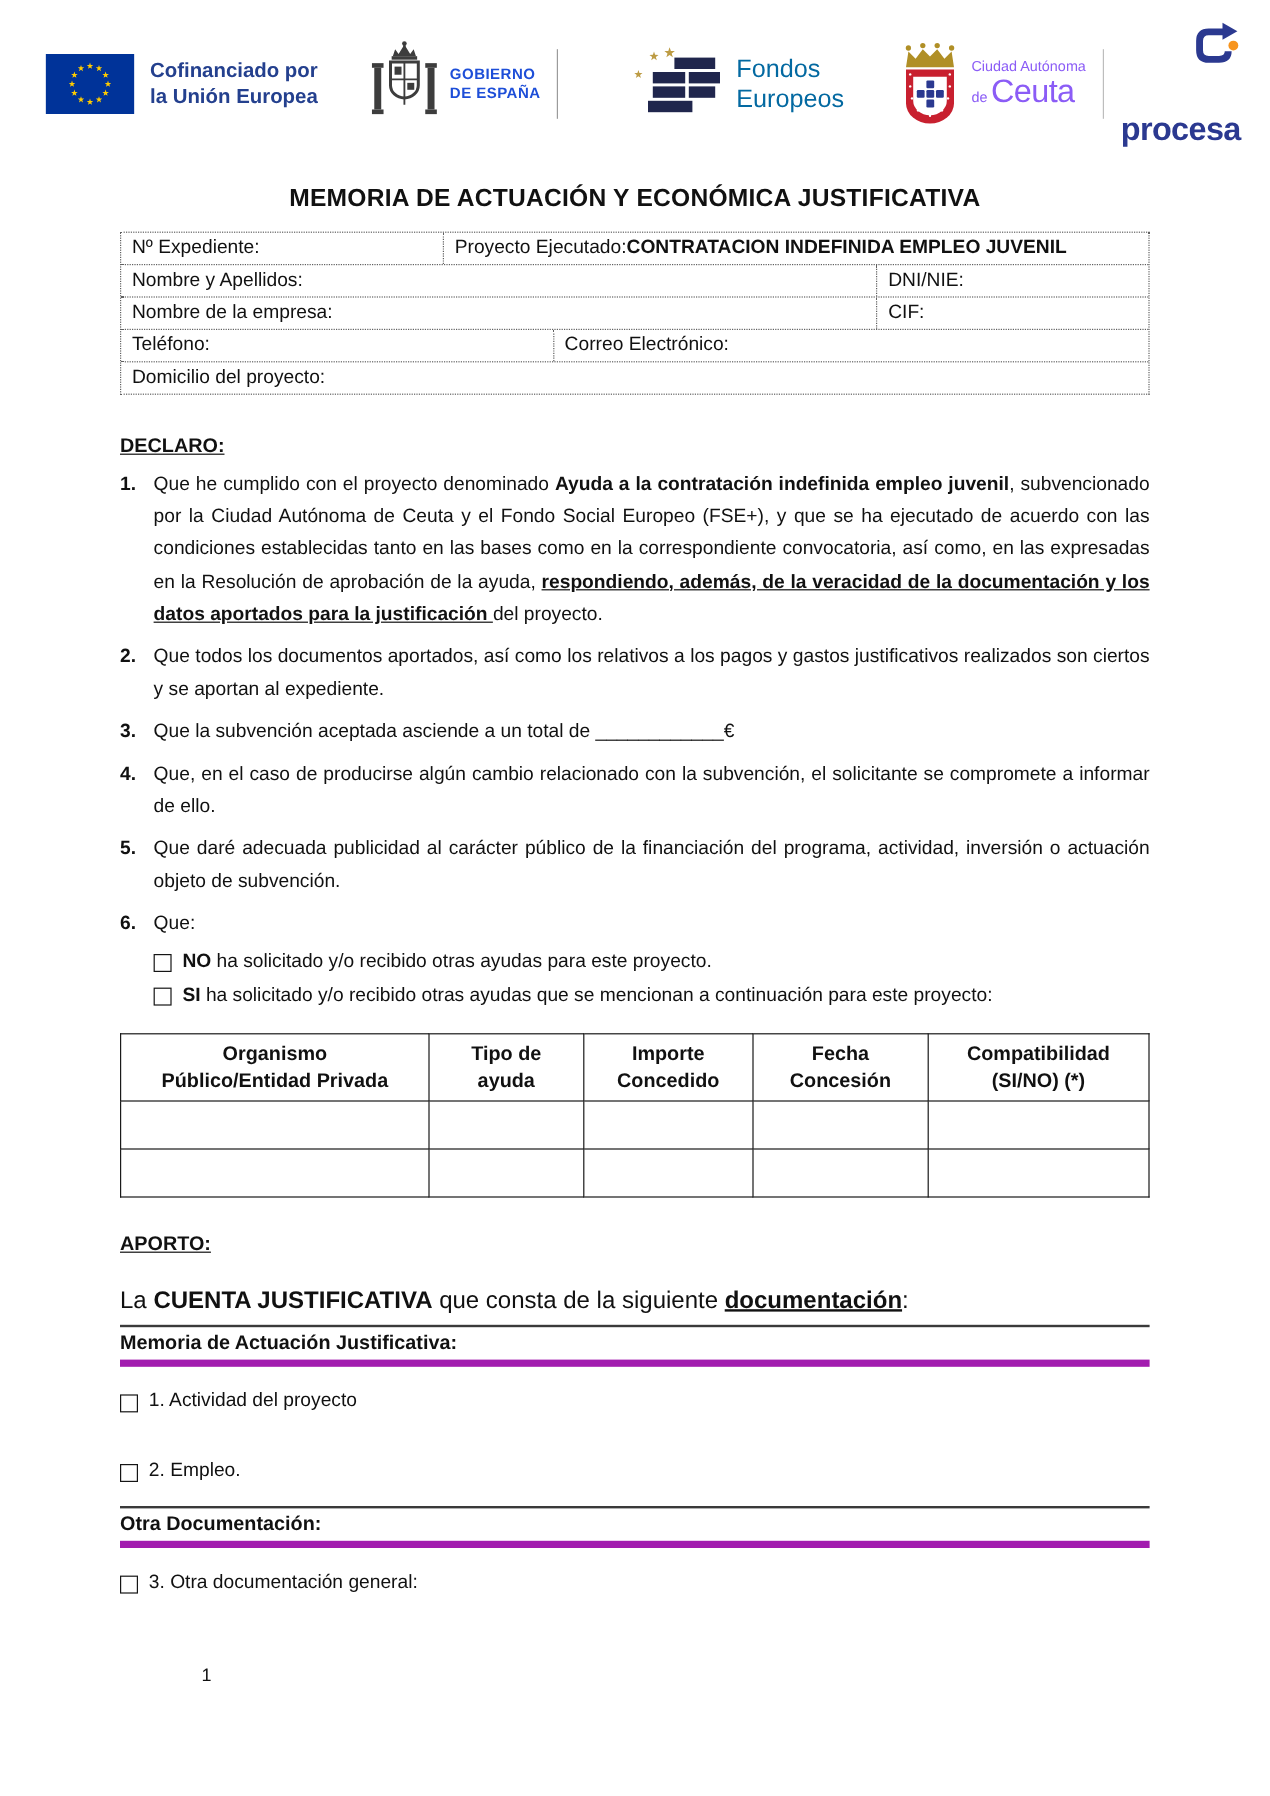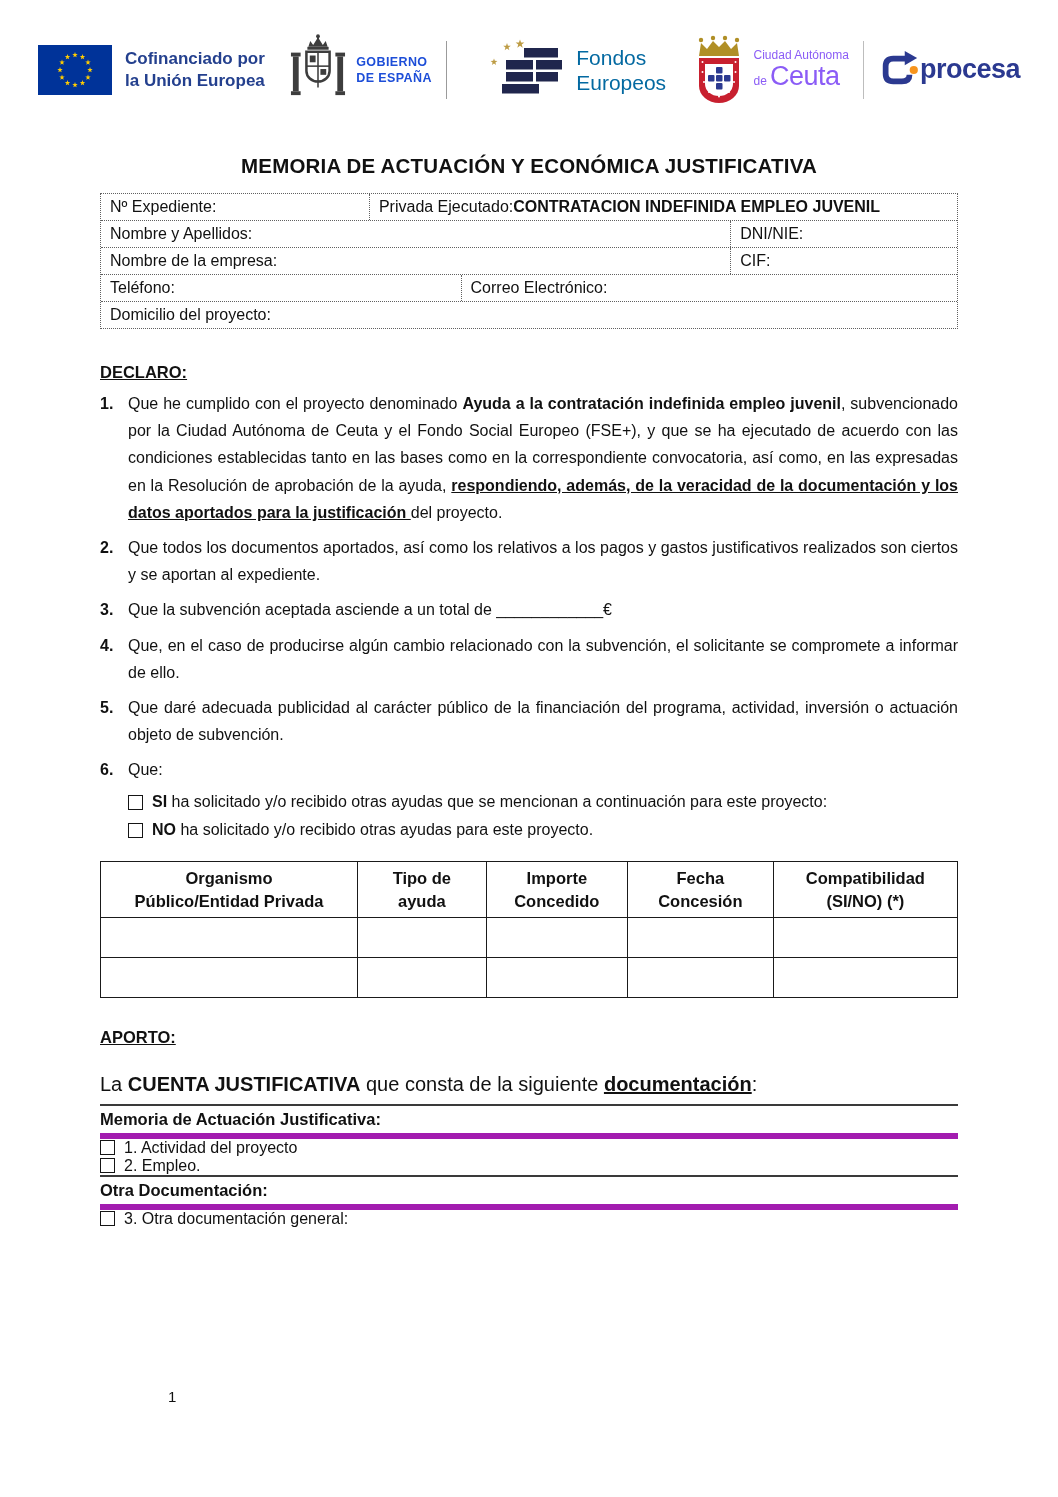--- a/index.html
+++ b/index.html
@@ -8,33 +8,33 @@
     width:1058px;height:1497px;
     background:#fff;
     font-family:"Liberation Sans",sans-serif;
     color:#111;
     overflow:hidden;
     box-sizing:border-box;
   }
   
   .logos{
     display:flex;align-items:center;justify-content:space-between;
-    padding:26px 38px 0 38px;height:88px;box-sizing:content-box;
+    padding:26px 24px 0 38px;height:88px;box-sizing:content-box;
   }
   .lg{display:flex;align-items:center;}
   .eu-label{color:#24408E;font-weight:bold;font-size:17px;line-height:1.3;margin-left:13px;}
   .spain-label{font-size:12.5px;font-weight:bold;color:#1d4ed8;letter-spacing:.4px;line-height:1.3;margin-left:10px;}
   .fondos-label{font-size:21px;color:#0369a1;line-height:1.2;margin-left:10px;}
   .vdiv{width:1px;height:58px;background:#9b9b9b;margin:0 14px;}
   .vdiv.light{background:#bdbdbd;}
   .ceuta-label{margin-left:8px;color:#8b5cf6;line-height:1.1;}
   .ceuta-small{font-size:12px;}
   .ceuta-deline{display:flex;align-items:baseline;gap:3px;}
   .ceuta-big{font-size:27px;letter-spacing:-.5px;}
-  .procesa{display:flex;flex-direction:row;align-items:center;}
+  .procesa{display:flex;flex-direction:column;align-items:flex-end;gap:36px;}
   .procesa-label{font-size:27px;font-weight:bold;color:#2B3990;letter-spacing:-.5px;margin-top:-2px;}
   
   .content{padding:0 100px;}
   .doc-title{text-align:center;font-weight:bold;font-size:20.5px;margin-top:40px;letter-spacing:.2px;}
   .info-table{margin-top:15px;border:1.5px dotted #606060;font-size:16px;}
   .irow{display:flex;align-items:stretch;border-top:1.5px dotted #606060;min-height:26px;}
   .irow:first-child{border-top:none;}
   .icell{display:flex;align-items:center;padding:2px 9px;box-sizing:border-box;white-space:nowrap;overflow:hidden;}
   .icell.sep{border-left:1.5px dotted #606060;}
   .section-heading{font-weight:bold;text-decoration:underline;font-size:16.5px;}
@@ -52,21 +52,21 @@
   .aid-table col:nth-child(1){width:30%;}
   .aid-table col:nth-child(2){width:15%;}
   .aid-table col:nth-child(3){width:16.5%;}
   .aid-table col:nth-child(4){width:17%;}
   .aid-table col:nth-child(5){width:21.5%;}
   
   #aporto-heading{margin-top:30px;}
   .intro{margin-top:26px;font-size:20px;}
   .doc-block{margin-top:8px;font-size:16px;}
   .doc-header{border-top:2px solid #3a3a3a;border-bottom:6px solid #a21caf;font-weight:bold;padding:4px 0;font-size:16.5px;}
-  .doc-item{padding:0 0;display:flex;align-items:center;}
+  .doc-item{padding:20px 0;display:flex;align-items:flex-end;}
   .page-number{position:absolute;left:168px;bottom:92px;font-size:15px;}
 </style>
 </head>
 <body>
 
 <div class="page">
 
   <svg width="0" height="0" style="position:absolute" aria-hidden="true">
     <defs>
       <polygon id="star5" points="0,-4 0.94,-1.29 3.8,-1.24 1.52,0.49 2.35,3.24 0,1.6 -2.35,3.24 -1.52,0.49 -3.8,-1.24 -0.94,-1.29"></polygon>
@@ -195,21 +195,21 @@
   </header>
 
   <main class="content">
 
     <h1 class="doc-title">MEMORIA DE ACTUACIÓN Y ECONÓMICA JUSTIFICATIVA</h1>
 
     <div class="info-table">
       <div class="irow">
         <div class="icell" style="width:31.3%">Nº Expediente:</div>
         <div class="icell sep" style="width:68.7%">
-            <span>Privada Ejecutado: </span>
+            <span>Proyecto Ejecutado: </span>
             <span style="font-weight: bold;">CONTRATACION INDEFINIDA EMPLEO JUVENIL</span>
           </div>
       </div>
       <div class="irow">
         <div class="icell" style="width:73.5%">Nombre y Apellidos:</div>
         <div class="icell sep" style="width:26.5%">DNI/NIE:</div>
       </div>
       <div class="irow">
         <div class="icell" style="width:73.5%">Nombre de la empresa:</div>
         <div class="icell sep" style="width:26.5%">CIF:</div>
@@ -243,27 +243,27 @@
     </div>
     <div class="ditem">
       <div class="dnum">5.</div>
       <div class="dtext"><span>Que daré adecuada publicidad al carácter público de la financiación del programa, actividad, inversión o actuación objeto de subvención.</span></div>
     </div>
     <div class="ditem">
       <div class="dnum">6.</div>
       <div class="dtext"><span>Que:</span></div>
     </div>
 
+    <div class="opt">
+      <span class="cbx"></span>
+      <span><span style="font-weight: bold;">NO</span><span> ha solicitado y/o recibido otras ayudas para este proyecto.</span></span>
+    </div>
     <div class="opt">
       <span class="cbx"></span>
       <span><span style="font-weight: bold;">SI</span><span> ha solicitado y/o recibido otras ayudas que se mencionan a continuación para este proyecto:</span></span>
-    </div>
-    <div class="opt">
-      <span class="cbx"></span>
-      <span><span style="font-weight: bold;">NO</span><span> ha solicitado y/o recibido otras ayudas para este proyecto.</span></span>
     </div>
 
     <table class="aid-table">
       <colgroup>
           <col>
           <col>
           <col>
           <col>
           <col>
         </colgroup>

